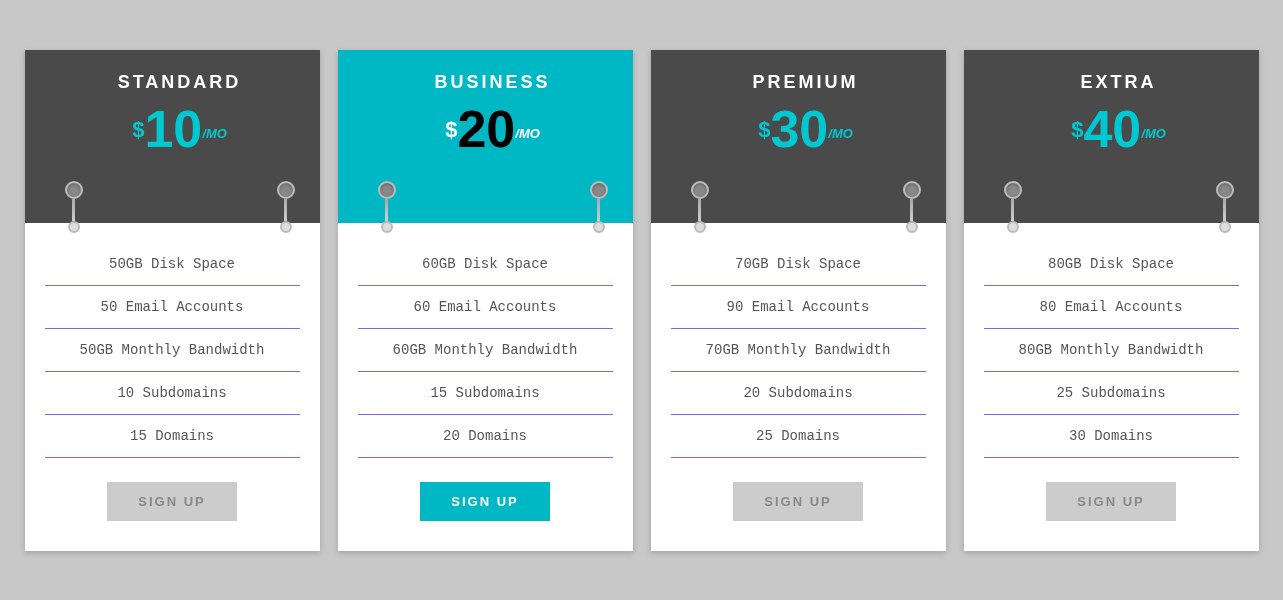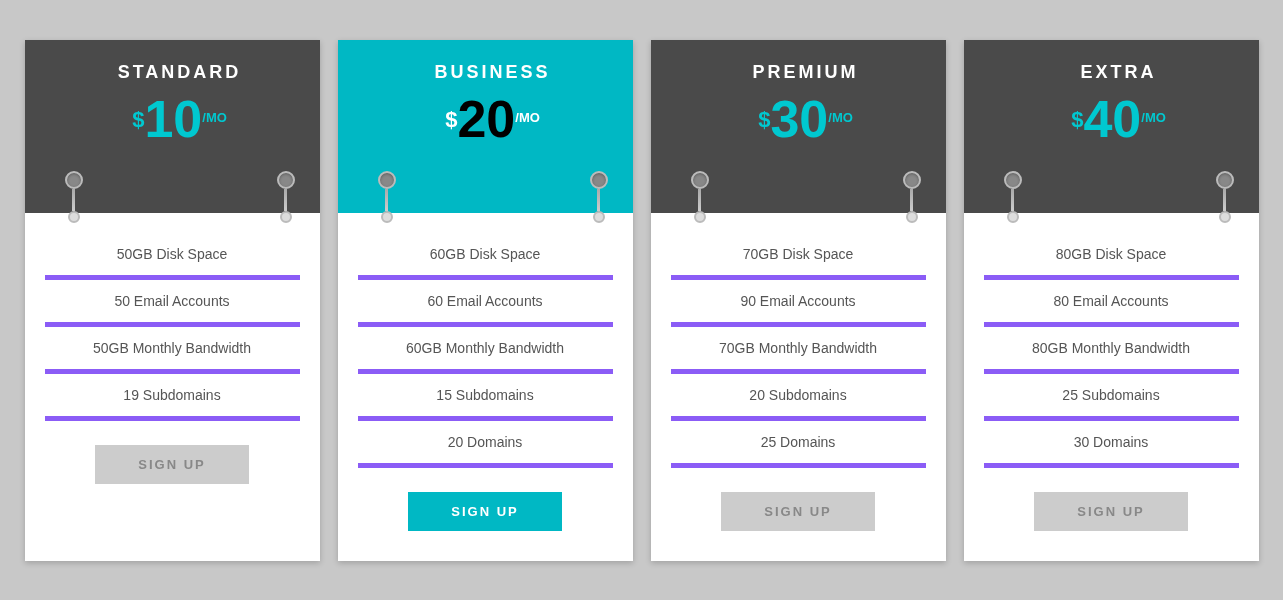--- a/index.html
+++ b/index.html
@@ -73,22 +73,23 @@
       line-height: 1;
     }
 
     .card-header.featured .price-amount {
       color: #000000;
     }
 
     .price-period {
       color: #00c8d0;
       font-size: 13px;
-      margin-bottom: 20px;
+      margin-bottom: 14px;
       font-weight: bold;
+      font-style: italic;
     }
 
     .card-header.featured .price-period {
       color: #fff;
     }
 
     
     .pins {
       display: flex;
       justify-content: space-between;
@@ -135,30 +136,31 @@
     .feature-list {
       list-style: none;
       margin-bottom: 24px;
     }
 
     .feature-list li {
       text-align: center;
       padding: 13px 0;
       font-size: 14px;
       color: #555;
-      border-bottom: 5px solid #8b5cf6;
+      border-bottom: 1px solid #8b5cf6;
+      font-family: Liberation Mono, monospace;
     }
 
     .feature-list li:first-child {
       border-top: none;
     }
 
     .signup-btn {
       display: block;
-      width: 154px;
+      width: 130px;
       margin: 0 auto 10px auto;
       padding: 12px 0;
       text-align: center;
       font-size: 13px;
       letter-spacing: 2px;
       font-weight: bold;
       cursor: pointer;
       border: none;
       background: #ccc;
       color: #888;
@@ -193,21 +195,22 @@
             <div class="pin-tail"></div>
             <div class="pin-bottom"></div>
           </div>
         </div>
       </div>
       <div class="card-body">
         <ul class="feature-list">
           <li>50GB Disk Space</li>
           <li>50 Email Accounts</li>
           <li>50GB Monthly Bandwidth</li>
-          <li>19 Subdomains</li>
+          <li>10 Subdomains</li>
+          <li>15 Domains</li>
         </ul>
         <button class="signup-btn">SIGN UP</button>
       </div>
     </div>
     <div class="pricing-card">
       <div class="card-header featured">
         <div class="plan-name">BUSINESS</div>
         <div class="price-row">
           <span class="currency">$</span>
           <span class="price-amount">20</span>

